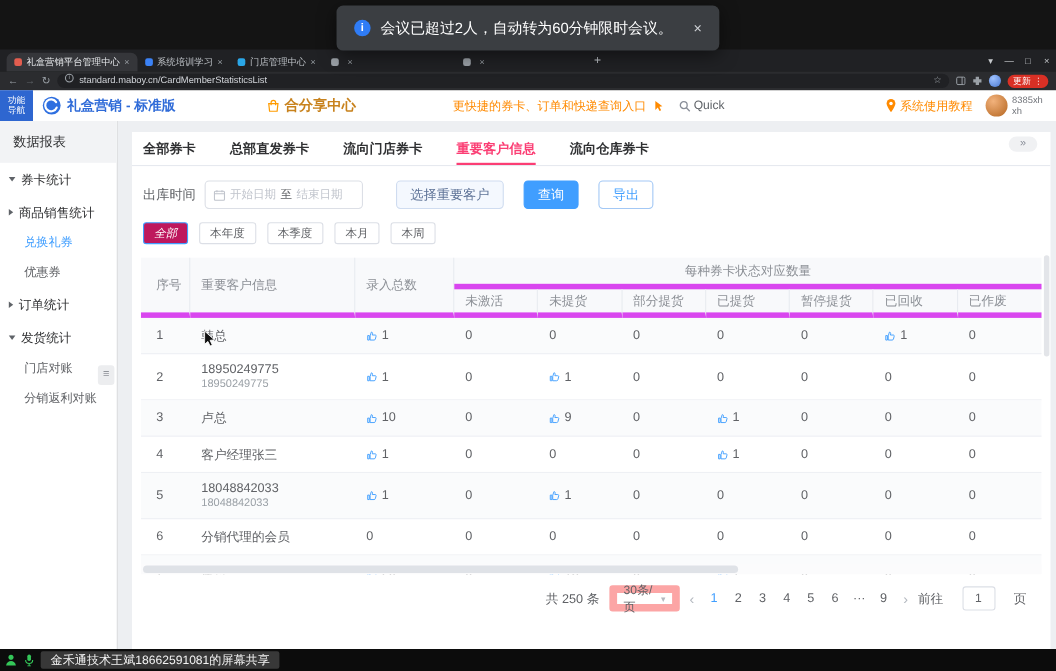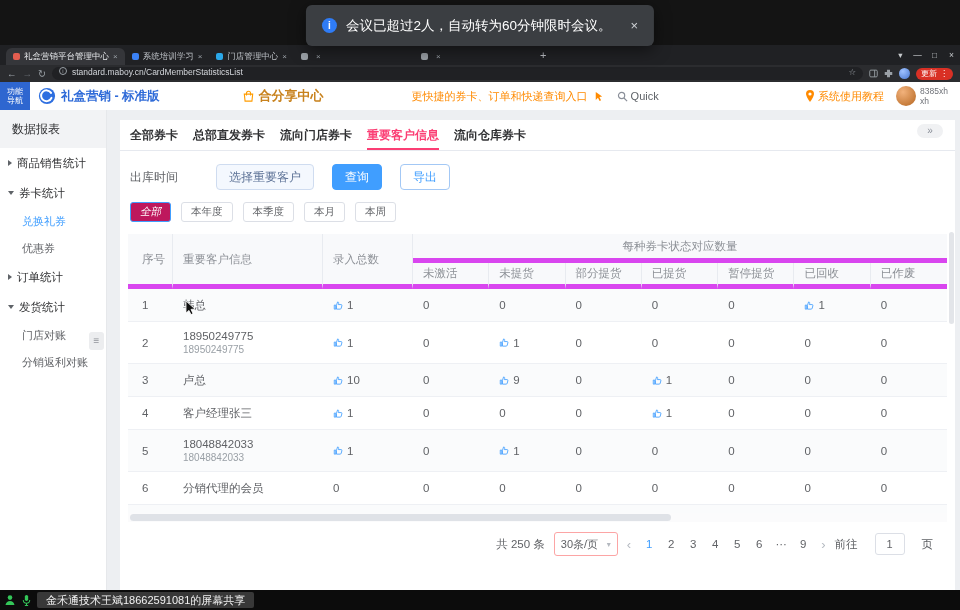--- a/index.html
+++ b/index.html
@@ -52,21 +52,21 @@
   .car-r{width:0;height:0;border-top:3.5px solid transparent;border-bottom:3.5px solid transparent;border-left:4.5px solid #5f6368;flex:none;}
   .car-d{width:0;height:0;border-left:3.5px solid transparent;border-right:3.5px solid transparent;border-top:4.5px solid #5f6368;flex:none;}
   .sbchild{height:27px;line-height:27px;padding-left:22px;font-size:11px;color:#606266;cursor:pointer;}
   .sbchild.active{color:#409eff;}
   .handle{position:absolute;right:2px;top:222px;width:15px;height:18px;background:#ecedef;border-radius:3px;color:#909399;font-size:10px;text-align:center;line-height:17px;cursor:pointer;}
 
   
   .main{position:absolute;left:107px;top:110px;right:0;bottom:20px;background:#edeff2;}
   .card{position:absolute;left:13px;top:10px;right:5px;bottom:0;background:#fff;overflow:hidden;}
   .collapse-pill{position:absolute;top:4px;right:12px;width:26px;height:14px;background:#f0f1f3;border-radius:8px;color:#8a8f99;font-size:10px;text-align:center;line-height:13px;cursor:pointer;}
-  .tabsrow{display:flex;gap:15px;padding:0 10px;height:31px;align-items:stretch;border-bottom:1px solid #e6e9ef;font-size:12px;color:#303133;font-weight:600;}
+  .tabsrow{display:flex;gap:31px;padding:0 10px;height:31px;align-items:stretch;border-bottom:1px solid #e6e9ef;font-size:12px;color:#303133;font-weight:600;}
   .mtab{line-height:31px;position:relative;cursor:pointer;white-space:nowrap;}
   .mtab.active{color:#fb3e74;}
   .mtab.active::after{content:"";position:absolute;left:0;right:0;bottom:0;height:2px;background:#fb3e74;}
   .filterrow{display:flex;align-items:center;margin:13px 10px 12px;}
   .flabel{font-size:12px;color:#606266;margin-right:8px;white-space:nowrap;}
   .datebox{width:144px;height:26px;border:1px solid #dcdfe6;border-radius:4px;background:#fff;display:flex;align-items:center;gap:4px;padding:0 7px;font-size:10.5px;}
   .ph{color:#c0c4cc;white-space:nowrap;}
   .sep{color:#606266;}
   .btn{height:26px;border-radius:4px;font-size:12px;display:flex;align-items:center;padding:0 12px;cursor:pointer;white-space:nowrap;}
   .btn-soft{background:#f4f8fe;border:1px solid #cfdcf0;color:#5e7397;margin-left:30px;}
@@ -93,21 +93,21 @@
   .td-idx{padding-left:14px;}
   .td-cust{flex-direction:column;align-items:flex-start;gap:2px;}
   .cname{font-size:11.5px;color:#606266;}
   .csub{font-size:10px;color:#9aa0a6;}
   .hscroll{position:absolute;left:0;right:0;bottom:0;height:9px;background:#fbfbfc;}
   .hthumb{position:absolute;left:2px;top:1px;width:66%;height:7px;background:#dfe2e7;border-radius:4px;}
   .vthumb{position:absolute;right:1px;top:112px;width:5px;height:92px;background:#e3e5e9;border-radius:3px;}
 
   
   .pager{display:flex;align-items:center;justify-content:flex-end;gap:9px;margin:10px 22px 0 0;font-size:11.5px;color:#606266;}
-  .psel{width:64px;height:24px;border:1px solid #fca5a5;border-radius:3px;display:flex;align-items:center;justify-content:space-between;padding:0 6px;font-size:11px;color:#606266;cursor:pointer;}
+  .psel{width:64px;height:24px;border:7px solid #fca5a5;border-radius:3px;display:flex;align-items:center;justify-content:space-between;padding:0 6px;font-size:11px;color:#606266;cursor:pointer;}
   .psel .ar{color:#b4b9c0;font-size:8px;}
   .parrow{color:#b4b9c0;font-size:13px;cursor:pointer;}
   .pagelist{display:flex;align-items:center;gap:4px;}
   .pnum{min-width:18px;text-align:center;cursor:pointer;}
   .pnum.active{color:#409eff;}
   .goto{display:flex;align-items:center;gap:17px;}
   .goto input{width:30px;height:22px;border:1px solid #dcdfe6;border-radius:3px;text-align:center;font-size:11px;color:#606266;}
 
   
   .sharebar{position:absolute;left:0;right:0;bottom:0;height:20px;background:#0c0c0c;display:flex;align-items:center;gap:5px;padding-left:4px;}
@@ -225,26 +225,26 @@
       <span class="avatar"></span>
       <span class="username">
         <span>8385xh</span><br><span>xh</span>
       </span>
     </div>
   </div>
 
   <div class="sidebar">
     <div class="sbtitle">数据报表</div>
     <div class="sbitem">
+      <span class="car-d"></span>
+      <span>券卡统计</span>
+    </div>
+    <div class="sbitem">
       <span class="car-r"></span>
       <span>商品销售统计</span>
-    </div>
-    <div class="sbitem">
-      <span class="car-d"></span>
-      <span>券卡统计</span>
     </div>
     <div class="sbchild active">兑换礼券</div>
     <div class="sbchild">优惠券</div>
     <div class="sbitem">
       <span class="car-r"></span>
       <span>订单统计</span>
     </div>
     <div class="sbitem">
       <span class="car-d"></span>
       <span>发货统计</span>
@@ -261,20 +261,29 @@
       <div class="tabsrow">
         <span class="mtab">全部券卡</span>
         <span class="mtab">总部直发券卡</span>
         <span class="mtab">流向门店券卡</span>
         <span class="mtab active">重要客户信息</span>
         <span class="mtab">流向仓库券卡</span>
       </div>
 
       <div class="filterrow">
         <span class="flabel">出库时间</span>
+        <div class="datebox">
+          <svg width="11" height="11" viewBox="0 0 12 12">
+              <rect x="1" y="2" width="10" height="9" rx="1" fill="none" stroke="#c0c4cc" stroke-width="1.1"></rect>
+              <path d="M1 4.5h10M3.5 1v2M8.5 1v2" stroke="#c0c4cc" stroke-width="1.1"></path>
+            </svg>
+          <span class="ph">开始日期</span>
+          <span class="sep">至</span>
+          <span class="ph">结束日期</span>
+        </div>
         <div class="btn btn-soft">选择重要客户</div>
         <div class="btn btn-primary">查询</div>
         <div class="btn btn-plain">导出</div>
       </div>
 
       <div class="quickrow">
         <span class="qbtn active">全部</span>
         <span class="qbtn">本年度</span>
         <span class="qbtn">本季度</span>
         <span class="qbtn">本月</span>

